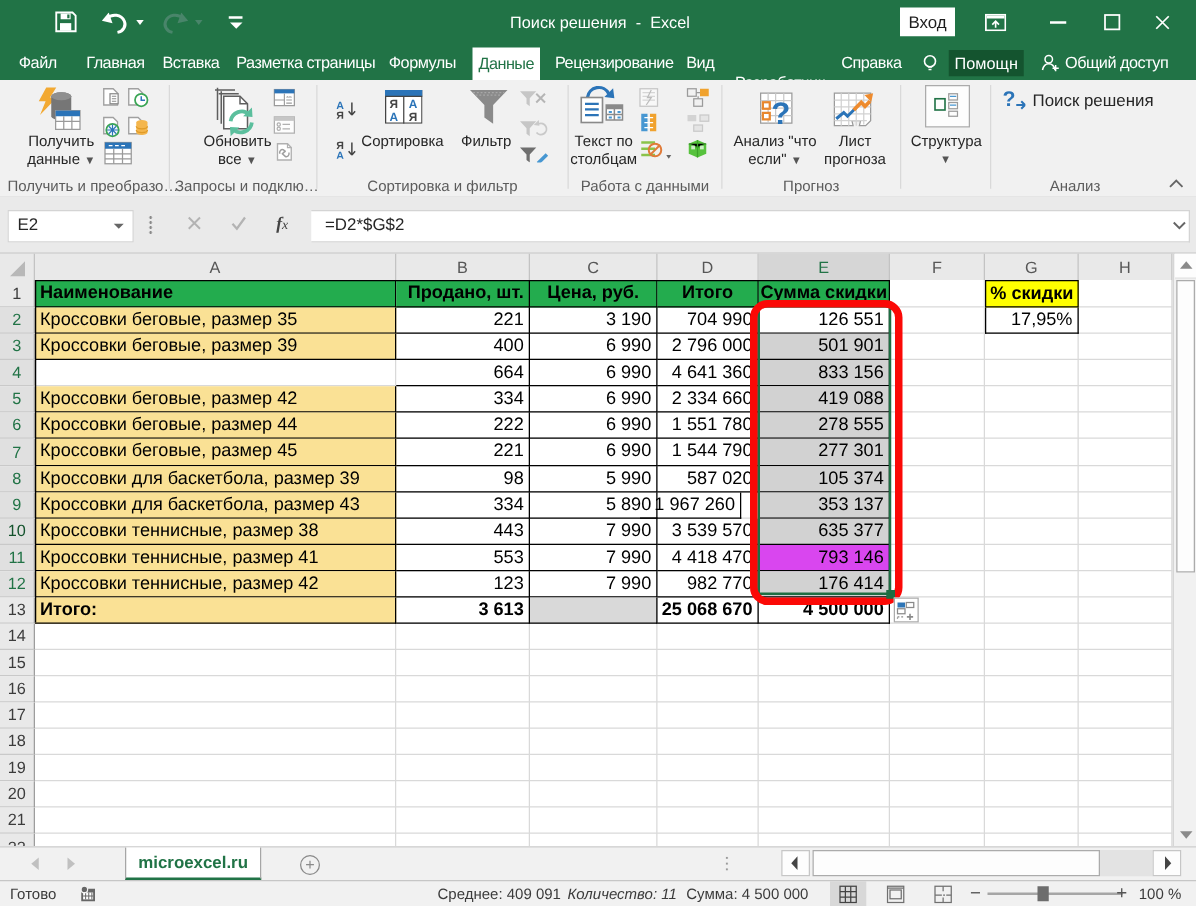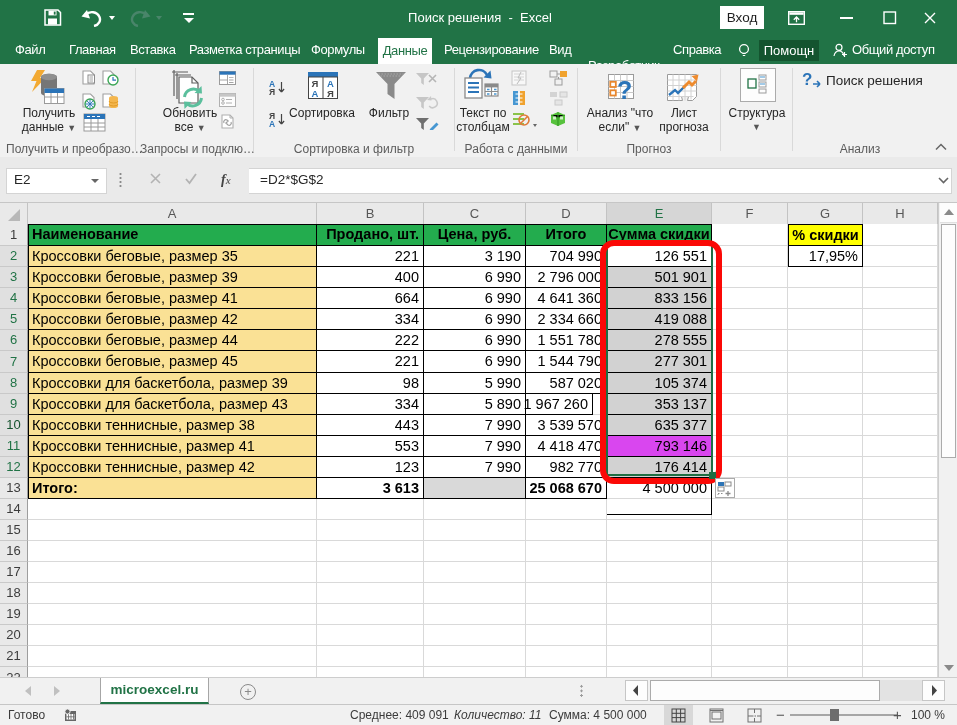--- a/index.html
+++ b/index.html
@@ -373,21 +373,20 @@
 <div class="cell txt" style="left:28px;top:22px;width:289px;height:21px;line-height:20px;background:#fae195;">Кроссовки беговые, размер 35</div>
 <div class="cell num" style="left:317px;top:22px;width:107px;height:21px;line-height:20px;">221</div>
 <div class="cell num" style="left:424px;top:22px;width:102px;height:21px;line-height:20px;">3 190</div>
 <div class="cell num" style="left:526px;top:22px;width:81px;height:21px;line-height:20px;">704 990</div>
 <div class="cell num" style="left:607px;top:22px;width:105px;height:21px;line-height:20px;background:#fff;">126 551</div>
 <div class="cell txt" style="left:28px;top:43px;width:289px;height:21px;line-height:20px;background:#fae195;">Кроссовки беговые, размер 39</div>
 <div class="cell num" style="left:317px;top:43px;width:107px;height:21px;line-height:20px;">400</div>
 <div class="cell num" style="left:424px;top:43px;width:102px;height:21px;line-height:20px;">6 990</div>
 <div class="cell num" style="left:526px;top:43px;width:81px;height:21px;line-height:20px;">2 796 000</div>
 <div class="cell num" style="left:607px;top:43px;width:105px;height:21px;line-height:20px;background:#d2d2d2;">501 901</div>
-<div class="cell txt" style="left:28px;top:64px;width:289px;height:21px;line-height:20px;background:#fae195;">Кроссовки беговые, размер 41</div>
 <div class="cell num" style="left:317px;top:64px;width:107px;height:21px;line-height:20px;">664</div>
 <div class="cell num" style="left:424px;top:64px;width:102px;height:21px;line-height:20px;">6 990</div>
 <div class="cell num" style="left:526px;top:64px;width:81px;height:21px;line-height:20px;">4 641 360</div>
 <div class="cell num" style="left:607px;top:64px;width:105px;height:21px;line-height:20px;background:#d2d2d2;">833 156</div>
 <div class="cell txt" style="left:28px;top:85px;width:289px;height:21px;line-height:20px;background:#fae195;">Кроссовки беговые, размер 42</div>
 <div class="cell num" style="left:317px;top:85px;width:107px;height:21px;line-height:20px;">334</div>
 <div class="cell num" style="left:424px;top:85px;width:102px;height:21px;line-height:20px;">6 990</div>
 <div class="cell num" style="left:526px;top:85px;width:81px;height:21px;line-height:20px;">2 334 660</div>
 <div class="cell num" style="left:607px;top:85px;width:105px;height:21px;line-height:20px;background:#d2d2d2;">419 088</div>
 <div class="cell txt" style="left:28px;top:106px;width:289px;height:21px;line-height:20px;background:#fae195;">Кроссовки беговые, размер 44</div>
@@ -422,21 +421,21 @@
 <div class="cell num" style="left:607px;top:212px;width:105px;height:21px;line-height:20px;background:#d946ef;">793 146</div>
 <div class="cell txt" style="left:28px;top:233px;width:289px;height:21px;line-height:20px;background:#fae195;">Кроссовки теннисные, размер 42</div>
 <div class="cell num" style="left:317px;top:233px;width:107px;height:21px;line-height:20px;">123</div>
 <div class="cell num" style="left:424px;top:233px;width:102px;height:21px;line-height:20px;">7 990</div>
 <div class="cell num" style="left:526px;top:233px;width:81px;height:21px;line-height:20px;">982 770</div>
 <div class="cell num" style="left:607px;top:233px;width:105px;height:21px;line-height:20px;background:#d2d2d2;">176 414</div>
 <div class="cell txt" style="left:28px;top:254px;width:289px;height:21px;line-height:20px;background:#fae195;font-weight:bold;">Итого:</div>
 <div class="cell num" style="left:317px;top:254px;width:107px;height:21px;line-height:20px;font-weight:bold;">3 613</div>
 <div class="cell " style="left:424px;top:254px;width:102px;height:21px;line-height:20px;background:#d9d9d9;"></div>
 <div class="cell num" style="left:526px;top:254px;width:81px;height:21px;line-height:20px;font-weight:bold;">25 068 670</div>
-<div class="cell num" style="left:607px;top:254px;width:105px;height:37px;line-height:20px;font-weight:normal;">4 500 000</div>
+<div class="cell num" style="left:607px;top:254px;width:105px;height:21px;line-height:20px;font-weight:bold;">4 500 000</div>
 <div class="cell " style="left:788px;top:0px;width:75px;height:22px;line-height:21px;background:#ffff00;font-weight:bold;text-align:center;border-left:1px solid #000;border-top:1px solid #000;">% скидки</div>
 <div class="cell num" style="left:788px;top:22px;width:75px;height:21px;line-height:20px;border-left:1px solid #000;">17,95%</div>
 <div class="abs" style="left:28px;top:0;width:684px;height:274px;border-top:1px solid #000;border-left:1px solid #000;box-sizing:border-box;pointer-events:none;"></div>
 <div class="abs" style="left:606px;top:20px;width:107px;height:232px;border:2px solid #1e6e43;box-sizing:border-box;"></div>
 
 <div class="abs" style="left:600px;top:16px;width:122px;height:244px;border:6px solid #fb0906;border-radius:14px;box-sizing:border-box;"></div>
 <div class="abs" style="left:709px;top:248px;width:7px;height:7px;background:#1e6e43;"></div>
 <div class="abs" style="left:715px;top:254px;width:20px;height:20px;background:#fff;border:1px solid #ababab;box-sizing:border-box;">
 <svg width="18" height="18" viewBox="0 0 18 18">
           <rect x="2" y="3" width="6" height="4" fill="#2e75b6"></rect>

